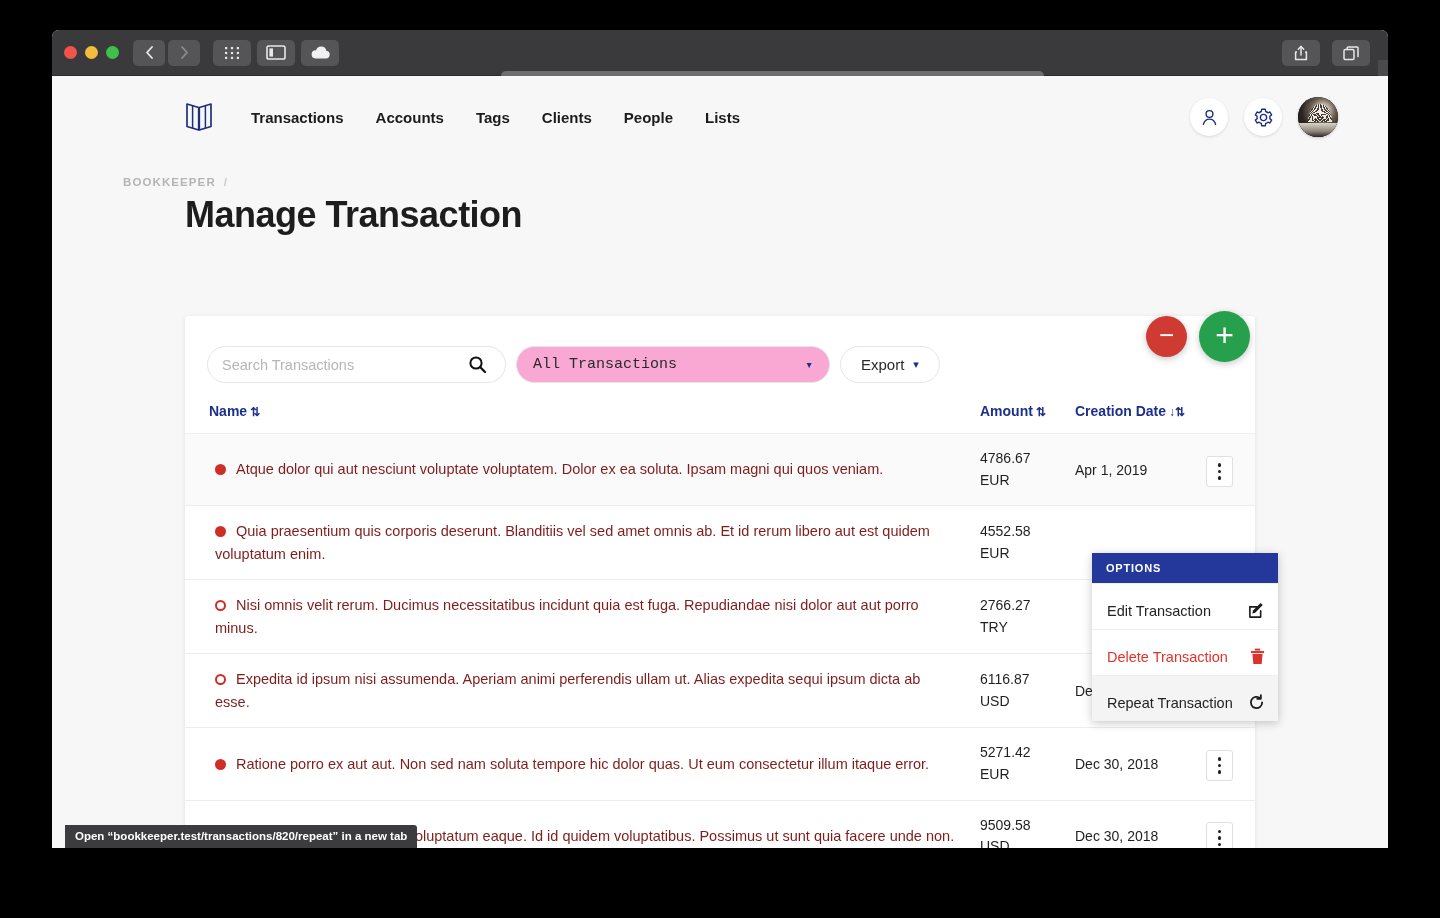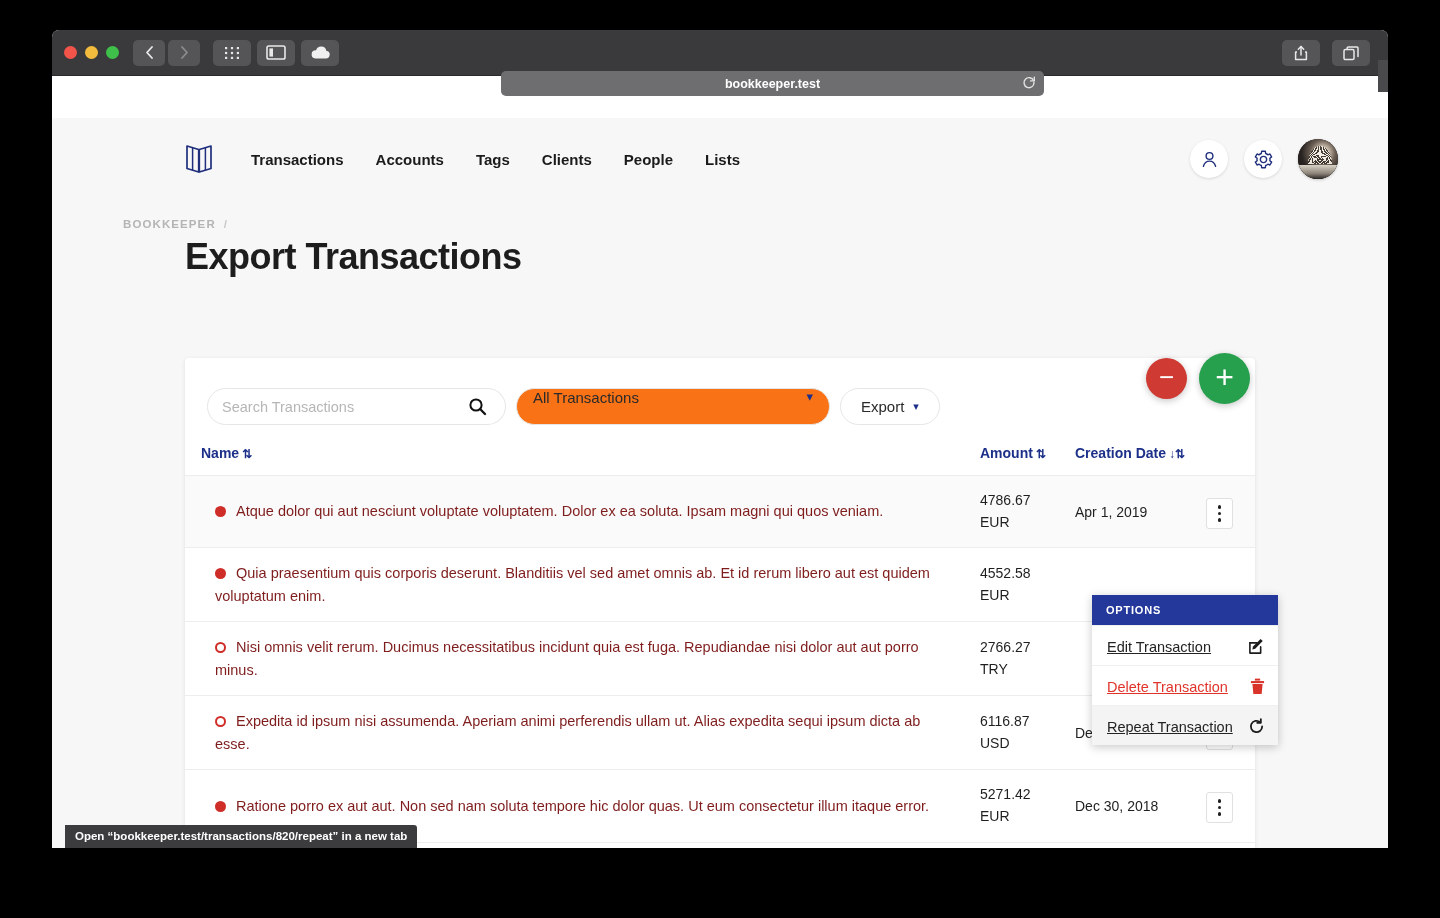--- a/index.html
+++ b/index.html
@@ -75,21 +75,20 @@
     display: flex; align-items: center; justify-content: center;
     font-size: 20px; font-weight: 300;
   }
 
   
   .page {
     position: relative;
     height: 772px;
     background: #f7f7f7;
     overflow: hidden;
-    margin-top: 42px;
   }
 
   .navbar {
     height: 82px;
     display: flex; align-items: center;
     padding: 0 50px 0 133px;
   }
   .logo { width: 28px; height: 32px; margin-right: 38px; flex: none; }
   .navlinks { display: flex; gap: 32px; }
   .navlink {
@@ -187,44 +186,44 @@
   .searchbtn {
     width: 56px; height: 37px;
     border: 1px solid #e6e6e6; border-left: 0;
     border-radius: 0 20px 20px 0;
     background: #fff;
     display: flex; align-items: center; justify-content: center;
   }
   .select {
     width: 314px; height: 37px;
     border: 1px solid #e6e6e6; border-radius: 20px;
-    background: #f97316;
-    display: flex; 
+    background: #f9a8d4;
+    display: flex; align-items: center;
     padding: 0 16px;
-    font-size: 15px; color: #2a2a2a;
+    font-size: 15px; color: #2a2a2a; font-family: Liberation Mono, monospace;
   }
   .select .chev { margin-left: auto; color: #1d3089; font-size: 13px; }
   .exportbtn {
     height: 37px;
     border: 1px solid #e6e6e6; border-radius: 20px;
     background: #fff;
     display: flex; align-items: center; gap: 9px;
     padding: 0 20px;
     font-size: 15px; color: #2a2a2a;
   }
   .exportbtn .chev { color: #1d3089; font-size: 11px; }
 
   
   table { width: 100%; border-collapse: collapse; margin-top: 20px; }
   thead th {
     color: #1d3089; font-size: 14px; font-weight: bold;
     text-align: left; padding: 0 0 14px 0;
     vertical-align: top;
   }
-  th.c-name { padding-left: 16px; }
+  th.c-name { padding-left: 24px; }
   th.c-amt { width: 95px; }
   th.c-date { width: 118px; }
   th.c-act { width: 62px; }
   .sortic { font-size: 12px; margin-left: 3px; }
 
   tbody tr { border-top: 1px solid #ededed; }
   tbody tr:first-child { border-top: 1px solid #ededed; }
   tbody td { padding: 14px 0; vertical-align: middle; }
   td.c-name {
     padding-left: 30px; padding-right: 22px;
@@ -263,24 +262,23 @@
   }
   .options .ohead {
     background: #24379b;
     color: #fff;
     font-size: 11px; font-weight: bold;
     letter-spacing: .8px;
     padding: 9px 14px;
   }
   .oitem {
     display: flex; align-items: center;
-    padding: 12px 13px 10px 15px;
+    padding: 18px 13px 10px 15px;
     font-size: 14.5px; color: #232323;
     border-top: 1px solid #f0f0f0;
-    text-decoration: underline;
   }
   .oitem:first-of-type { border-top: 0; }
   .oitem .olabel { flex: 1; }
   .oitem .oic { color: #1b1b1b; display: flex; align-items: center; }
   .oitem.hovered { background: #f4f4f4; }
   .oitem.danger { color: #e0342b; }
   .oitem.danger .oic { color: #d8342b; }
 
   
   .statusbar {
@@ -418,21 +416,21 @@
           <div class="sky"></div>
           <div class="fan"></div>
           <div class="ground"></div>
         </div>
       </div>
     </div>
 
     <div class="crumbs">
       <span>BOOKKEEPER</span><span class="sep">/</span>
     </div>
-    <h1 class="title">Export Transactions</h1>
+    <h1 class="title">Manage Transaction</h1>
 
     <div class="fabs">
       <div class="fab minus">
         <span>−</span>
       </div>
       <div class="fab plus">
         <span>+</span>
       </div>
     </div>
 

